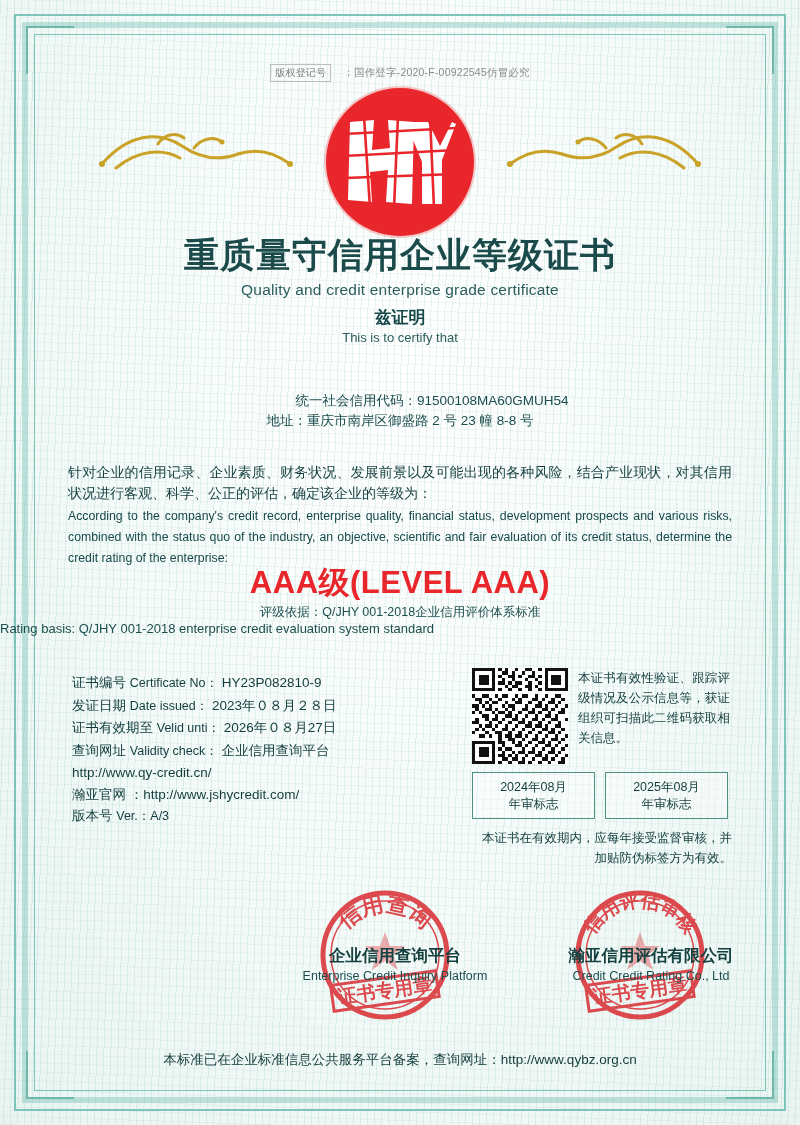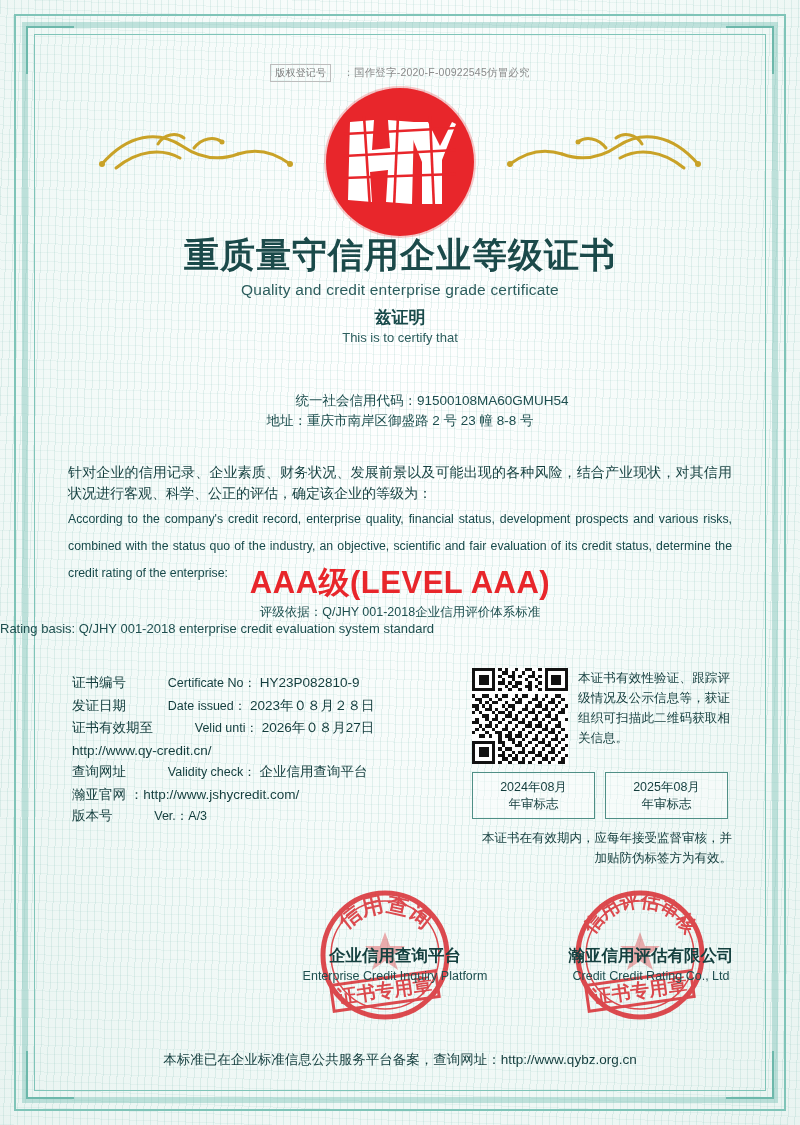--- a/index.html
+++ b/index.html
@@ -103,21 +103,21 @@
   .addr{
     position:absolute;top:412px;left:0;width:100%;text-align:center;
     font-size:13.5px;color:#1d4e4e;
   }
 
   .para{
     position:absolute;top:462px;left:68px;width:664px;
     font-size:14px;line-height:21px;color:#143f3f;text-align:justify;
   }
   .para .en{
-    display:block;font-size:12.3px;line-height:27px;color:#17494a;margin-top:2px;
+    display:block;font-size:12.3px;line-height:21px;color:#17494a;margin-top:2px;
   }
 
   .level{
     position:absolute;top:562px;left:0;width:100%;text-align:center;
     font-size:31px;font-weight:bold;color:#e8262b;letter-spacing:.5px;
   }
   .basis-cn{
     position:absolute;top:604px;left:0;width:100%;text-align:center;
     font-size:12.5px;color:#1d4e4e;
   }
@@ -126,21 +126,21 @@
     font-size:13px;color:#1d4e4e;
   }
 
   
   .details{
     position:absolute;top:672px;left:72px;width:400px;
     font-size:13.5px;color:#123c3c;line-height:21.5px;
   }
   .details .row{white-space:nowrap;}
   .details .lbl-cn{}
-  .details .lbl-en{font-size:12.5px;padding-left:38px;}
+  .details .lbl-en{font-size:12.5px;}
   .details .val{}
   .details .url{font-size:13.5px;}
 
   
   .qr{
     position:absolute;left:472px;top:668px;width:96px;height:96px;
     background:#ffffff;
   }
   .qr svg{display:block;}
   .right-note{
@@ -281,26 +281,26 @@
         <span class="lbl-cn">发证日期</span>
         <span class="lbl-en">Date issued：</span>
         <span class="val">2023年０８月２８日</span>
       </div>
       <div class="row">
         <span class="lbl-cn">证书有效期至</span>
         <span class="lbl-en">Velid unti：</span>
         <span class="val">2026年０８月27日</span>
       </div>
       <div class="row">
-        <span class="url">http://www.qy-credit.cn/</span>
-      </div>
-      <div class="row">
         <span class="lbl-cn">查询网址</span>
         <span class="lbl-en">Validity check：</span>
         <span class="val">企业信用查询平台</span>
+      </div>
+      <div class="row">
+        <span class="url">http://www.qy-credit.cn/</span>
       </div>
       <div class="row">
         <span class="lbl-cn">瀚亚官网</span>
         <span class="url">：http://www.jshycredit.com/</span>
       </div>
       <div class="row">
         <span class="lbl-cn">版本号</span>
         <span class="lbl-en">Ver.：A/3</span>
       </div>
     </div>

